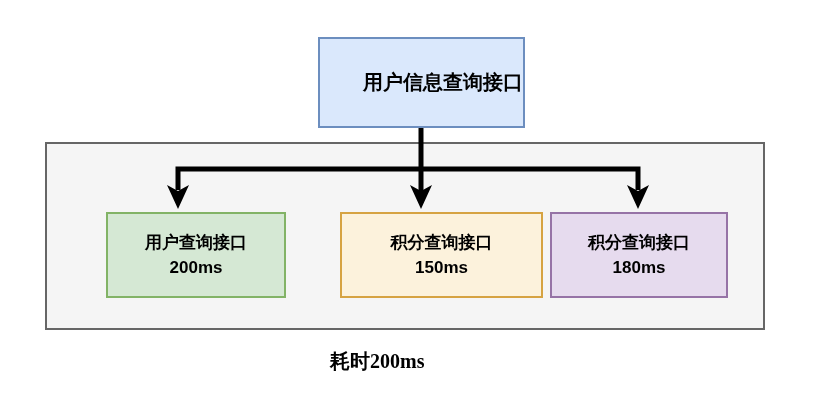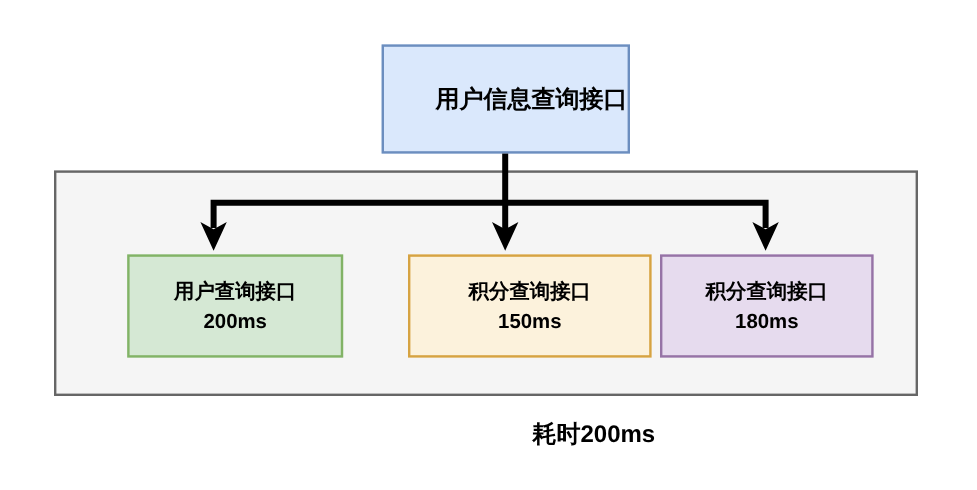--- a/index.html
+++ b/index.html
@@ -62,27 +62,28 @@
     position: absolute;
     left: 0; top: 0;
     width: 814px; height: 408px;
     z-index: 3;
     pointer-events: none;
   }
 
   
   .caption {
     position: absolute;
-    left: 346px; top: 348px;
+    left: 330px; top: 348px;
     width: 200px;
-    text-align: right;
+    text-align: left;
     font-size: 20px;
     font-weight: bold;
     color: #000000;
     z-index: 2;
+    font-family: Liberation Serif, serif;
   }
 </style>
 </head>
 <body>
 
 <div class="canvas">
 
   <div class="node node--root">
     <span>用户信息查询接口</span>
   </div>

